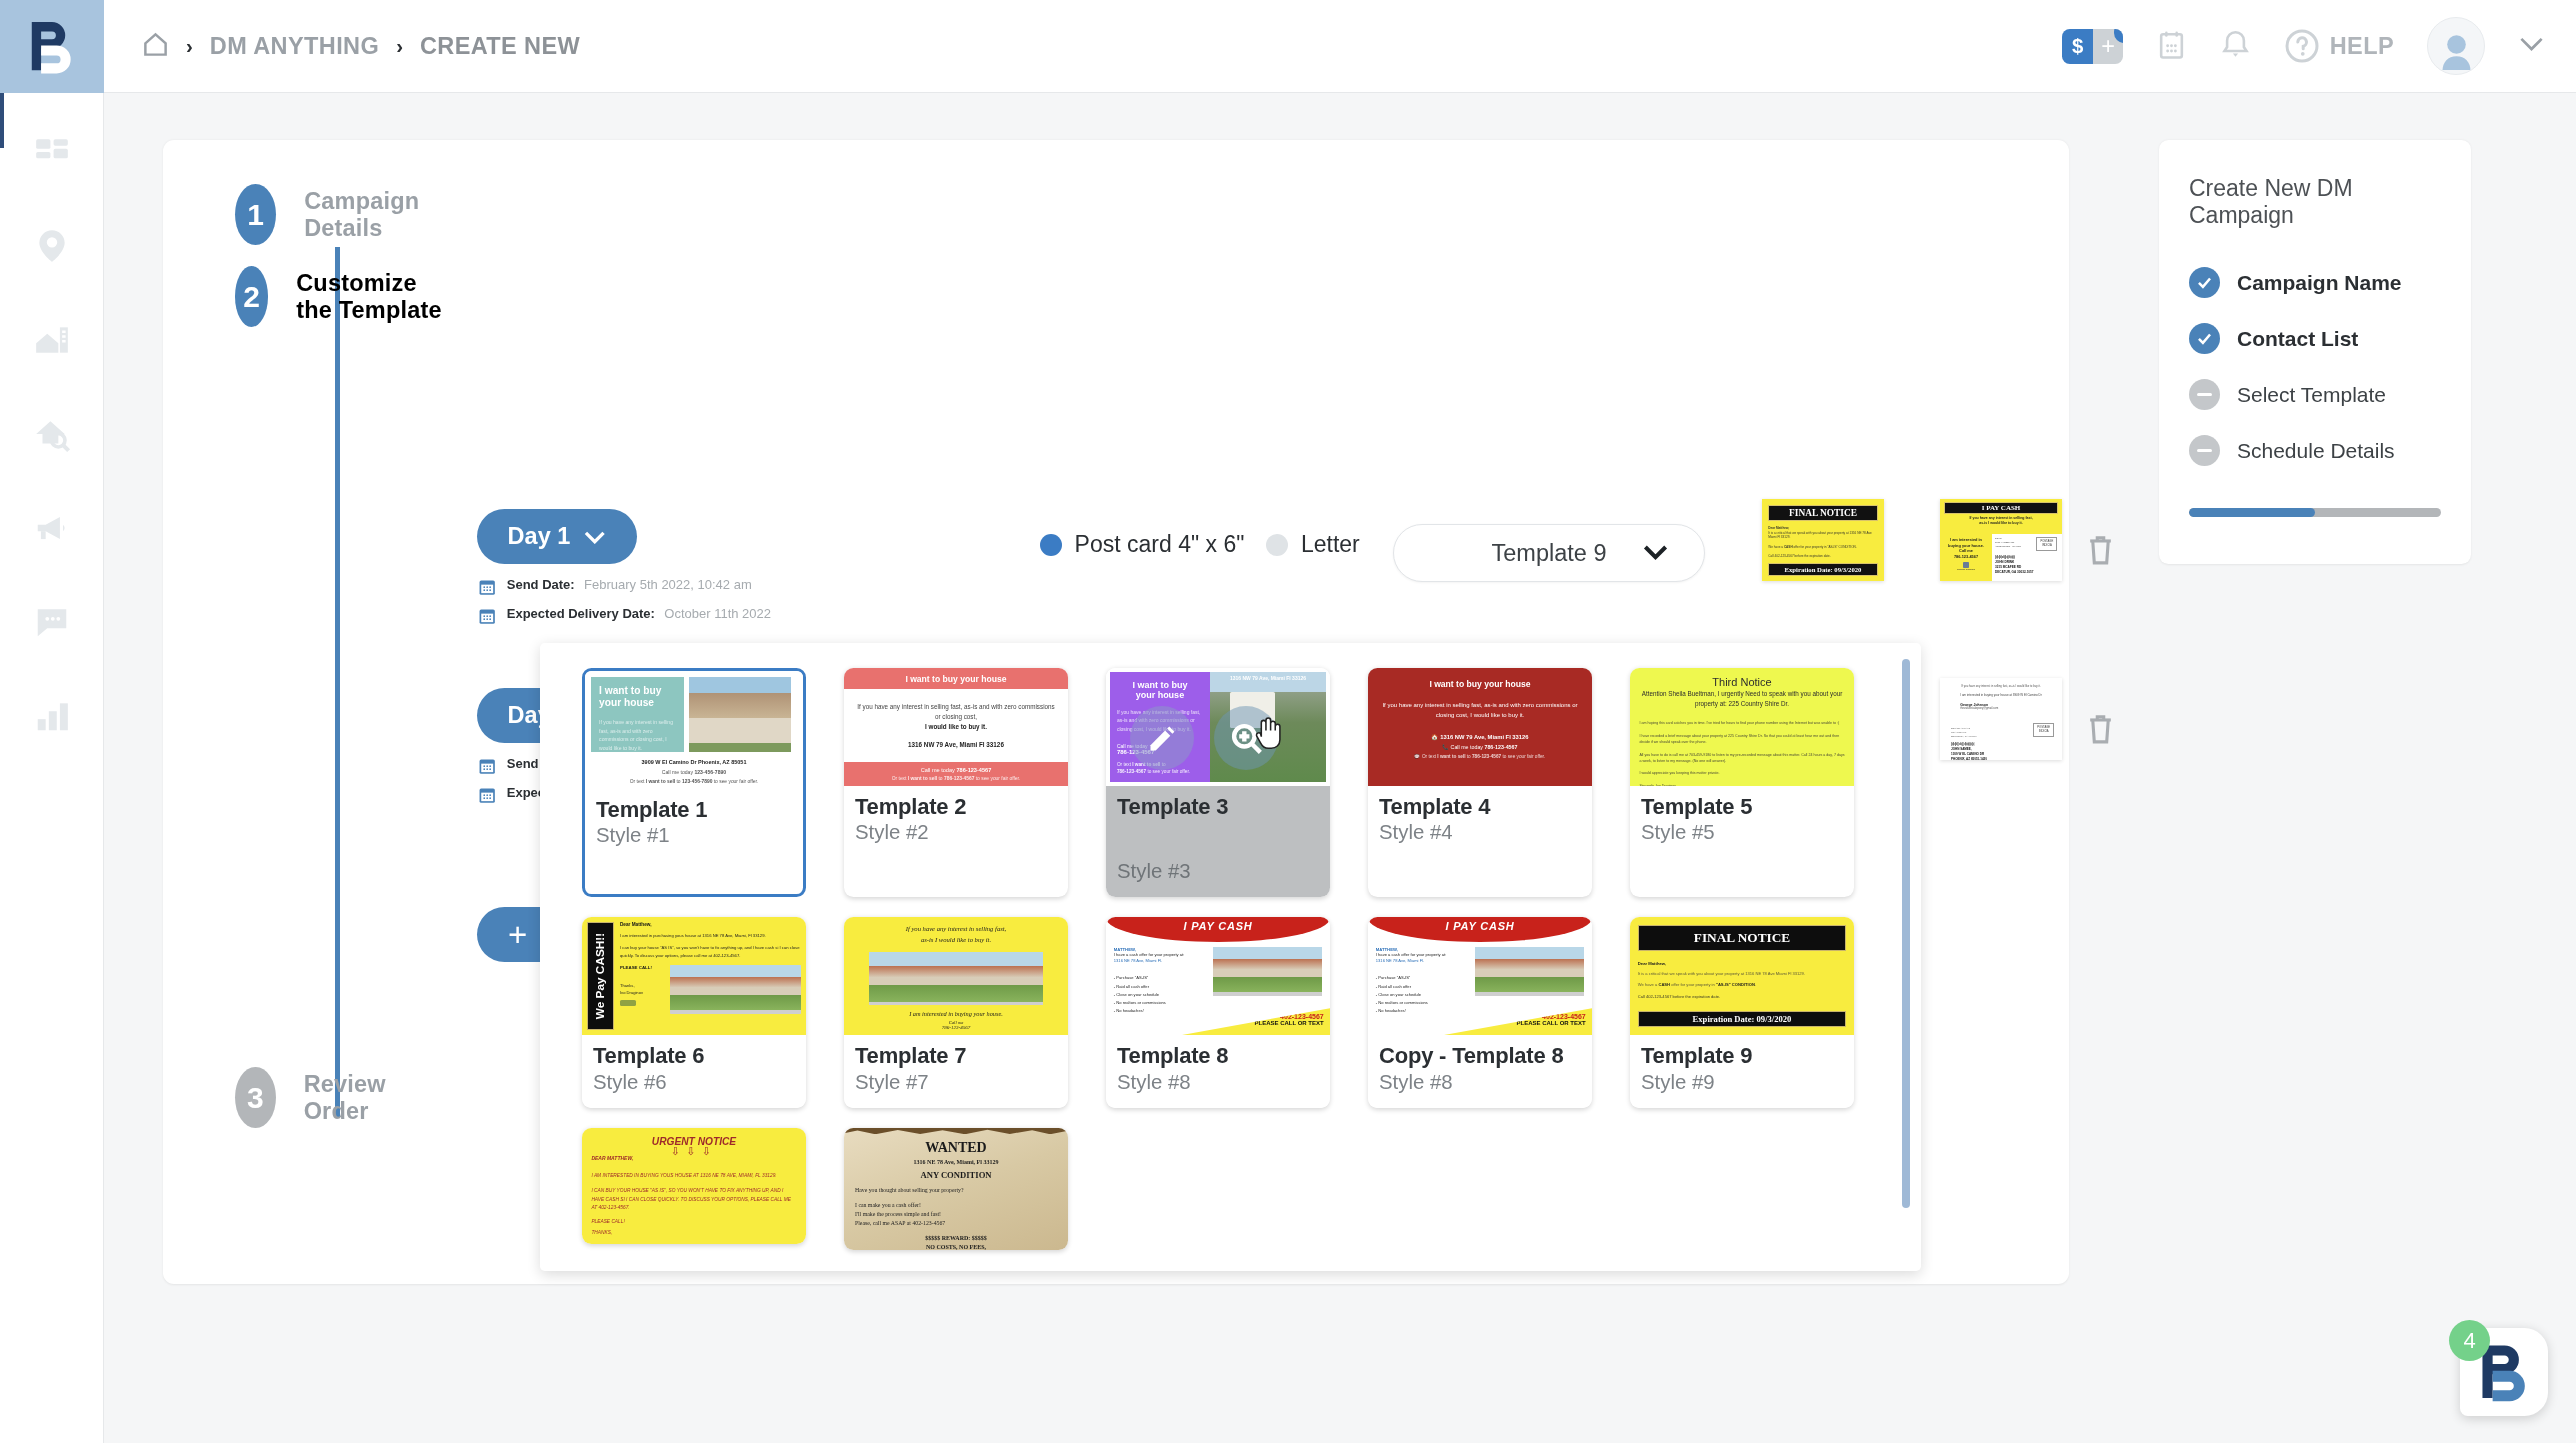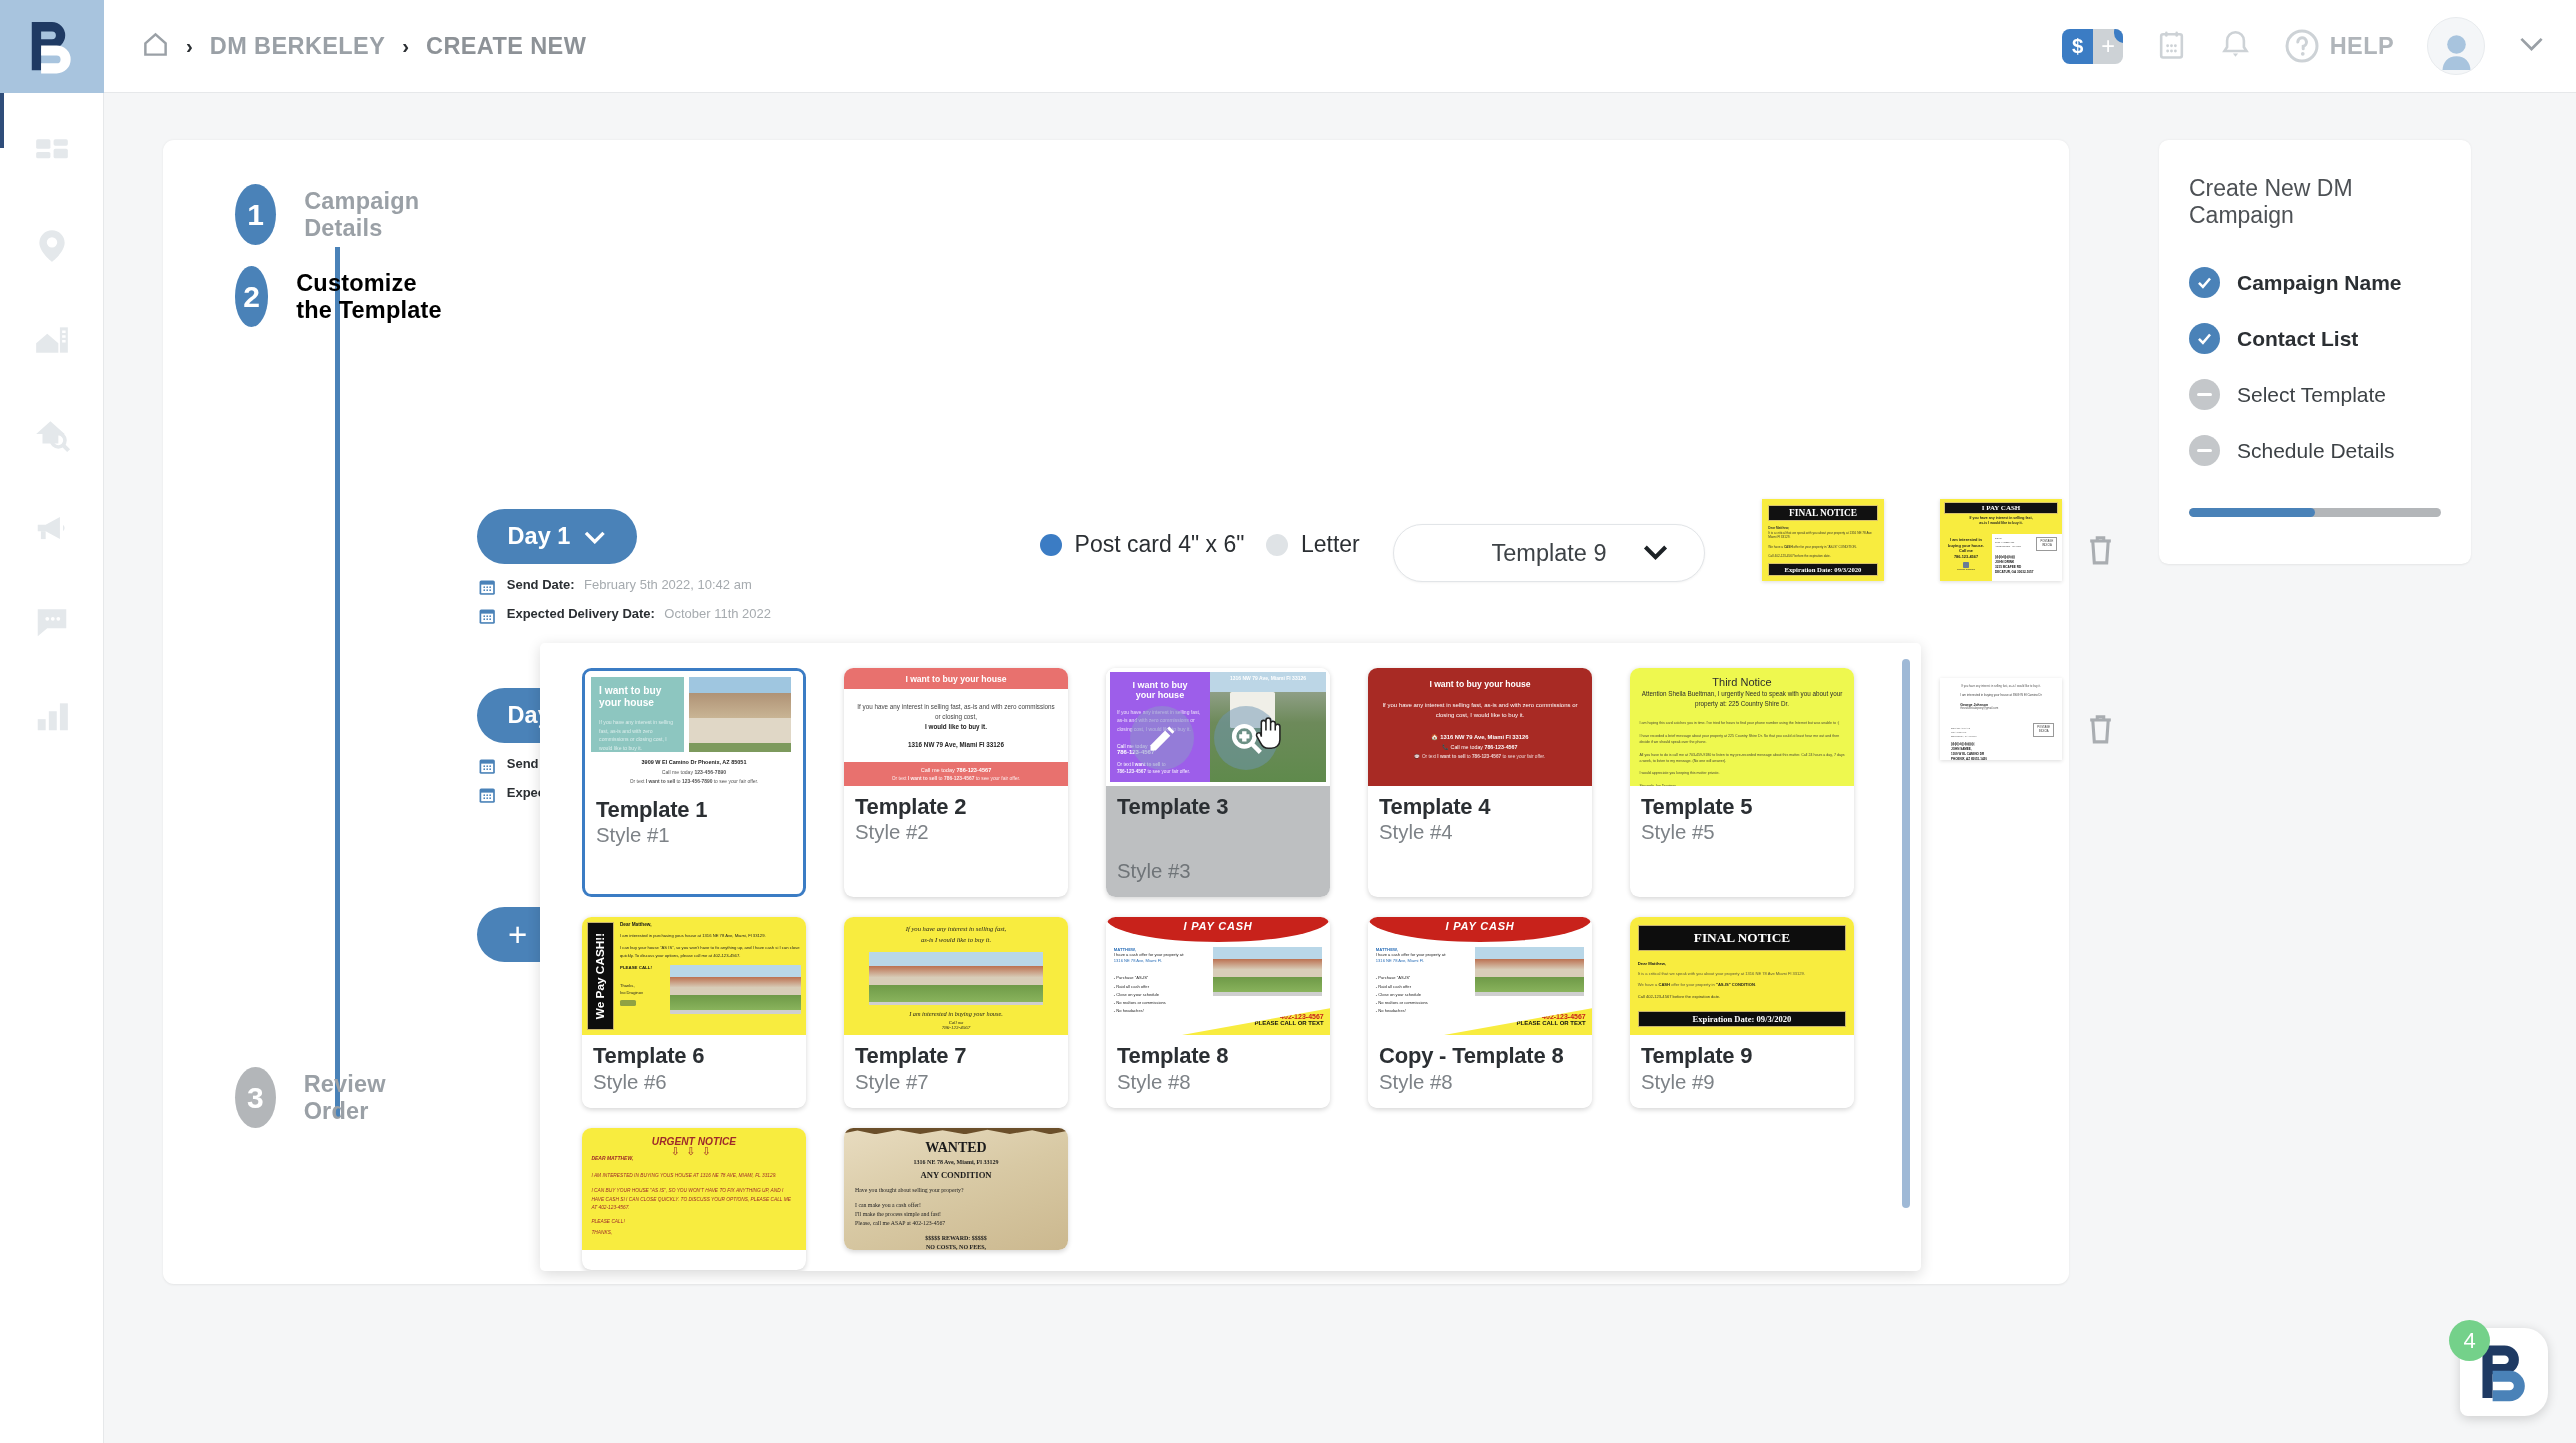--- a/index.html
+++ b/index.html
@@ -273,21 +273,21 @@
   </div>
 
   <div class="topbar">
     <div class="crumbs">
       <span class="crumb-home">
         <svg viewBox="0 0 24 24">
             <path d="M3 11 L12 3 L21 11 V21 H3 Z"></path>
           </svg>
       </span>
       <span class="crumb-sep">›</span>
-      <span class="crumb">DM BERKELEY</span>
+      <span class="crumb">DM ANYTHING</span>
       <span class="crumb-sep">›</span>
       <span class="crumb cur">CREATE NEW</span>
     </div>
 
     <div class="topbar-right">
       <div class="credit-pill">
         <div class="l">$</div>
         <div class="r">+</div>
         <div class="credit-q">?</div>
       </div>
@@ -797,21 +797,21 @@
           <div style="font-size:4.1px;color:#5d5a38;line-height:1.7;margin-top:4.7px;">We have a <b style="color:#1d1d1d;">CASH</b> offer for your property in <b style="color:#1d1d1d;">"AS-IS" CONDITION</b>.</div>
           <div style="font-size:4.1px;color:#3a3a26;line-height:1.7;margin-top:4.7px;">Call 402-123-4567 before the expiration date.</div>
           <div style="position:absolute;left:7.8px;right:7.8px;bottom:7.8px;background:#0d0d0d;border:1.6px solid #c9b46b;color:#fff;font-size:8.6px;font-weight:700;text-align:center;padding:2.4px 0;font-family:'Liberation Serif',serif;">Expiration Date: 09/3/2020</div>
         </div>
         <div class="meta">
           <div class="tname">Template 9</div>
           <div class="tstyle">Style #9</div>
         </div>
       </div>
 
-      <div class="tcard" style="height:142px;">
+      <div class="tcard" style="height:116px;">
         <div class="art" style="background:#f8ec3f;padding:7.8px 9.4px;height:122px;">
           <div style="text-align:center;font-size:10.2px;font-weight:700;font-style:italic;color:#9e2a2a;">URGENT NOTICE</div>
           <div style="text-align:center;font-size:11px;color:#9e2a2a;letter-spacing:6.3px;margin-top:-1.6px;">⇩⇩⇩</div>
           <div style="position:absolute;left:9.4px;top:27px;font-size:5px;font-weight:700;font-style:italic;color:#9e2a2a;">DEAR MATTHEW,</div>
           <div style="font-size:4.8px;font-style:italic;color:#9e2a2a;line-height:1.8;margin-top:14px;">I AM INTERESTED IN BUYING YOUS HOUSE AT 1316 NE 78 AVE, MIAMI, FL 33129.</div>
           <div style="font-size:4.8px;font-style:italic;color:#9e2a2a;line-height:1.8;margin-top:6.3px;">I CAN BUY YOUR HOUSE "AS IS", SO YOU WON'T HAVE TO FIX ANYTHING UP, AND I HAVE CASH SI I CAN CLOSE QUICKLY. TO DISCUSS YOUR OPTIONS, PLEASE CALL ME AT 402-123-4567.</div>
           <div style="font-size:4.8px;font-style:italic;color:#9e2a2a;margin-top:6.3px;">PLEASE CALL!</div>
           <div style="font-size:4.8px;font-style:italic;color:#9e2a2a;margin-top:5.5px;">THANKS,</div>
         </div>
       </div>

